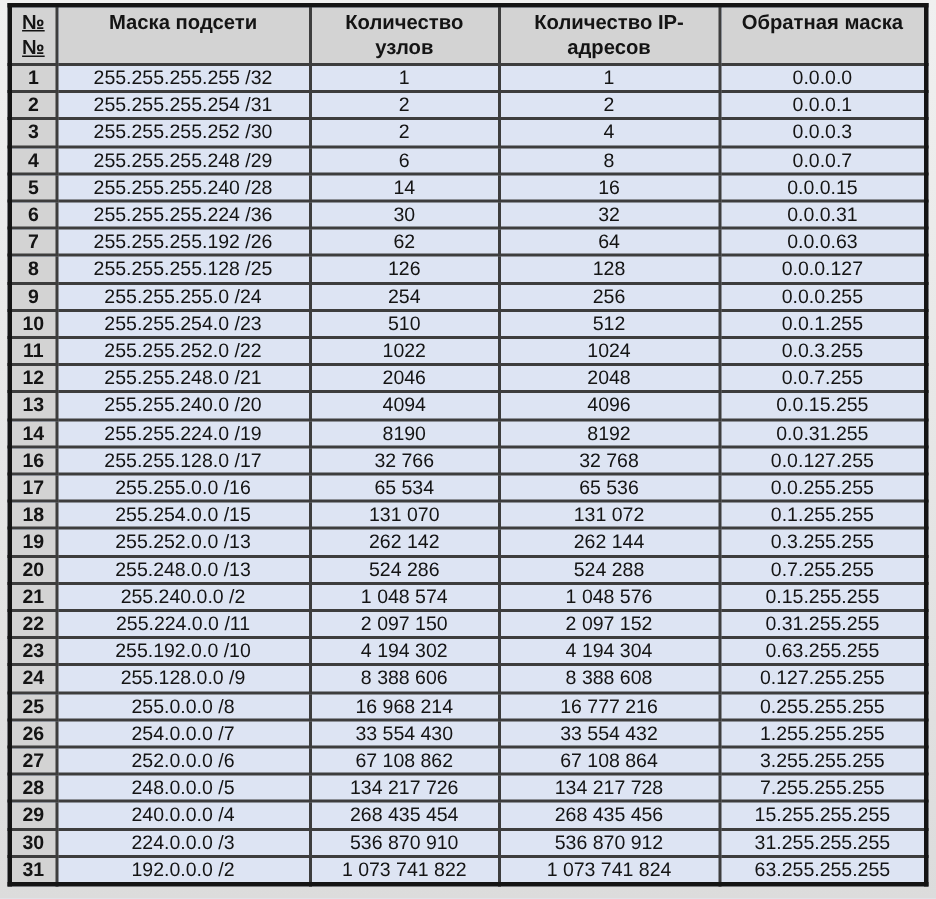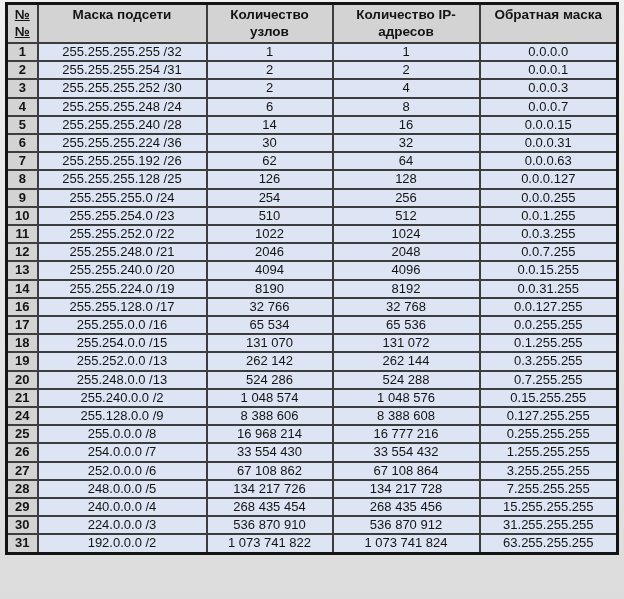--- a/index.html
+++ b/index.html
@@ -104,21 +104,21 @@
         </tr>
         <tr>
           <td class="num-cell">3</td>
           <td>255.255.255.252 /30</td>
           <td>2</td>
           <td>4</td>
           <td>0.0.0.3</td>
         </tr>
         <tr>
           <td class="num-cell">4</td>
-          <td>255.255.255.248 /24</td>
+          <td>255.255.255.248 /29</td>
           <td>6</td>
           <td>8</td>
           <td>0.0.0.7</td>
         </tr>
         <tr>
           <td class="num-cell">5</td>
           <td>255.255.255.240 /28</td>
           <td>14</td>
           <td>16</td>
           <td>0.0.0.15</td>
@@ -222,20 +222,34 @@
           <td>0.7.255.255</td>
         </tr>
         <tr>
           <td class="num-cell">21</td>
           <td>255.240.0.0 /2</td>
           <td>1 048 574</td>
           <td>1 048 576</td>
           <td>0.15.255.255</td>
         </tr>
         <tr>
+          <td class="num-cell">22</td>
+          <td>255.224.0.0 /11</td>
+          <td>2 097 150</td>
+          <td>2 097 152</td>
+          <td>0.31.255.255</td>
+        </tr>
+        <tr>
+          <td class="num-cell">23</td>
+          <td>255.192.0.0 /10</td>
+          <td>4 194 302</td>
+          <td>4 194 304</td>
+          <td>0.63.255.255</td>
+        </tr>
+        <tr>
           <td class="num-cell">24</td>
           <td>255.128.0.0 /9</td>
           <td>8 388 606</td>
           <td>8 388 608</td>
           <td>0.127.255.255</td>
         </tr>
         <tr>
           <td class="num-cell">25</td>
           <td>255.0.0.0 /8</td>
           <td>16 968 214</td>

